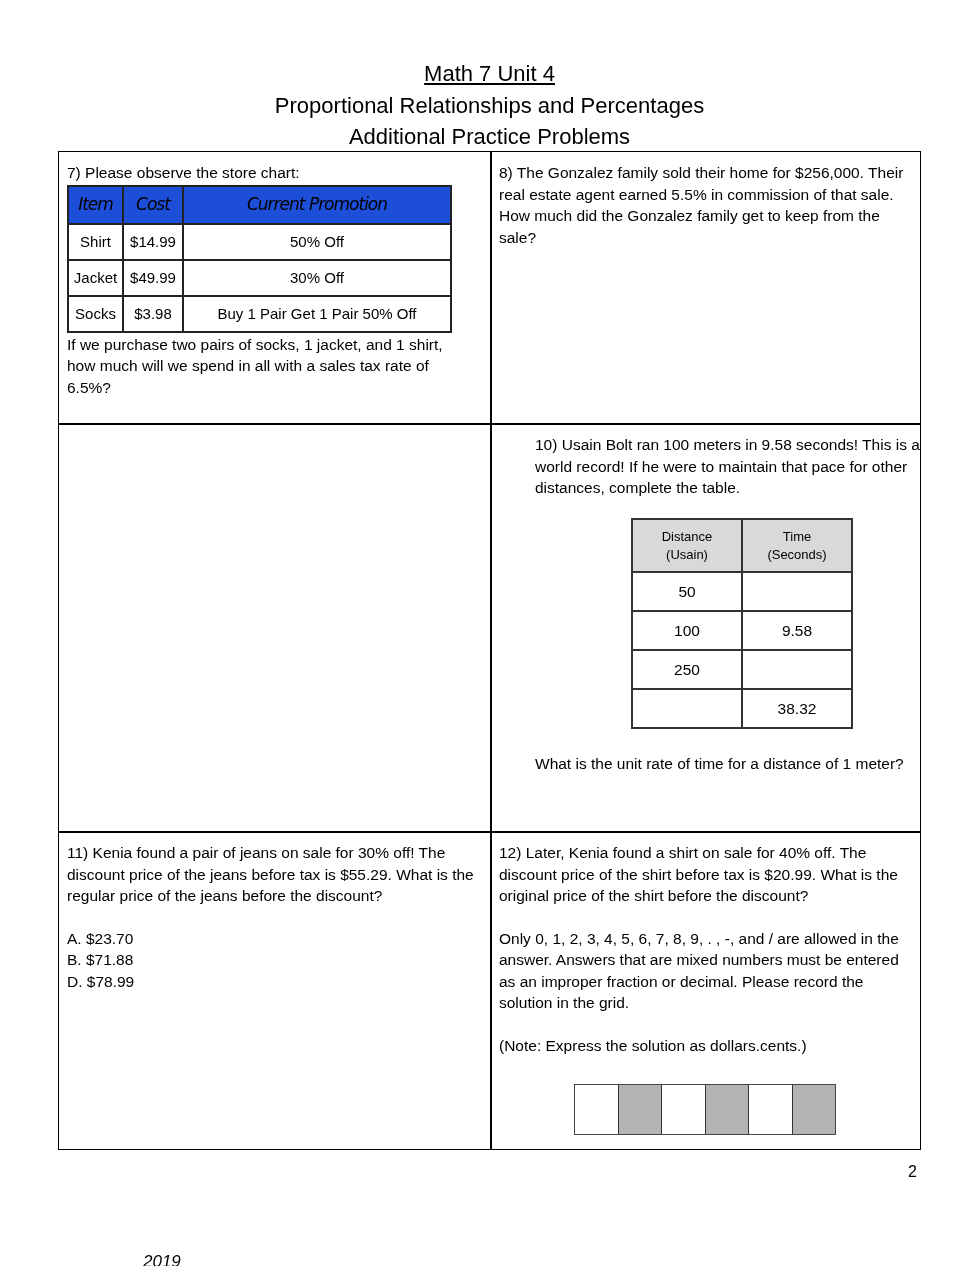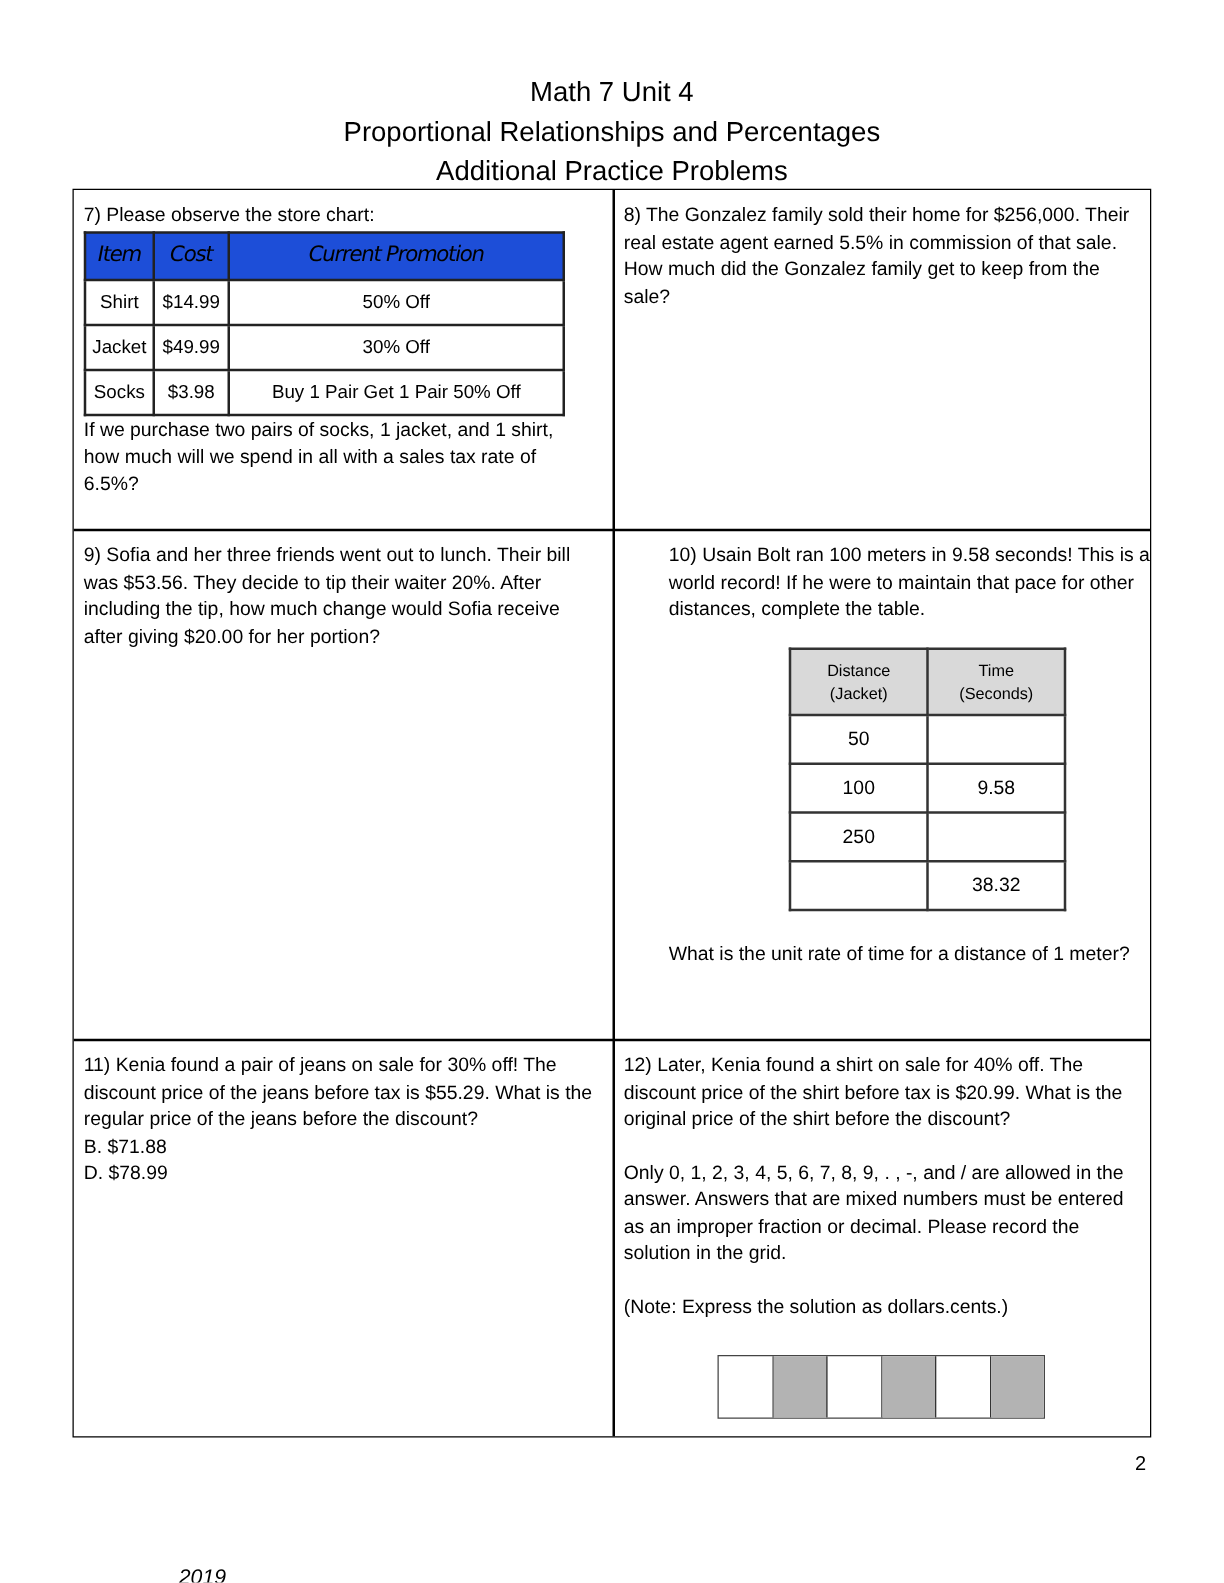--- a/index.html
+++ b/index.html
@@ -1,18 +1,18 @@
 <!DOCTYPE html>
 <html><head>
 <meta charset="utf-8">
 <style>
   html, body { margin:0; padding:0; background:#fff; }
   body { width:979px; height:1266px; position:relative; font-family:"Liberation Sans", sans-serif; color:#000; overflow:hidden; }
   .title { position:absolute; left:0; width:979px; text-align:center; font-size:22px; line-height:32px; }
-  .t1 { top:58px; }
+  .t1 { top:58px;text-decoration:underline; }
   .t2 { top:90px; }
   .t3 { top:121px; }
   .grid { position:absolute; left:58px; top:151px; width:863px; height:999px; border:1.5px solid #000; box-sizing:border-box; }
   .cell { position:absolute; box-sizing:border-box; padding:10px 8px 0 8px; font-size:15.5px; line-height:21.5px; }
   .vline { position:absolute; left:431px; top:0; width:1.5px; height:100%; background:#000; }
   .hline { position:absolute; left:0; width:100%; height:1.5px; background:#000; }
   .c1 { left:0; top:0; width:431px; height:272px; }
   .c2 { left:432px; top:0; width:430px; height:272px; }
   .c3 { left:0; top:272px; width:431px; height:408px; }
   .c4 { left:432px; top:272px; width:430px; height:408px;margin-left:36px; }
@@ -72,30 +72,27 @@
       </tr>
     </tbody>
       </table>
     <p style="margin-top:1px; width:400px">If we purchase two pairs of socks, 1 jacket, and 1 shirt, how much will we spend in all with a sales tax rate of 6.5%?</p>
   </div>
 
   <div class="cell c2">
     <p>8) The Gonzalez family sold their home for $256,000. Their real estate agent earned 5.5% in commission of that sale. How much did the Gonzalez family get to keep from the sale?</p>
   </div>
 
-  <div class="cell c3">
-    <p>9) Sofia and her three friends went out to lunch. Their bill was $53.56. They decide to tip their waiter 20%. After including the tip, how much change would Sofia receive after giving $20.00 for her portion?</p>
-  </div>
 
   <div class="cell c4">
     <p>10) Usain Bolt ran 100 meters in 9.58 seconds! This is a world record! If he were to maintain that pace for other distances, complete the table.</p>
     <table class="dist">
       <tbody>
           <tr>
-        <th><span>Distance</span><br><span>(Jacket)</span></th>
+        <th><span>Distance</span><br><span>(Usain)</span></th>
         <th><span>Time</span><br><span>(Seconds)</span></th>
       </tr>
       <tr>
         <td>50</td>
         <td></td>
       </tr>
       <tr>
         <td>100</td>
         <td>9.58</td>
       </tr>
@@ -107,20 +104,21 @@
         <td></td>
         <td>38.32</td>
       </tr>
     </tbody>
       </table>
     <p style="position:absolute; top:329px; left:8px">What is the unit rate of time for a distance of 1 meter?</p>
   </div>
 
   <div class="cell c5">
     <p>11) Kenia found a pair of jeans on sale for 30% off! The discount price of the jeans before tax is $55.29. What is the regular price of the jeans before the discount?</p>
+    <p style="margin-top:21px">A. $23.70</p>
     <p>B. $71.88</p>
     <p>D. $78.99</p>
   </div>
 
   <div class="cell c6">
     <p>12) Later, Kenia found a shirt on sale for 40% off. The discount price of the shirt before tax is $20.99. What is the original price of the shirt before the discount?</p>
     <p style="margin-top:21px">Only 0, 1, 2, 3, 4, 5, 6, 7, 8, 9, . , -, and / are allowed in the answer. Answers that are mixed numbers must be entered as an improper fraction or decimal. Please record the solution in the grid.</p>
     <p style="margin-top:21px">(Note: Express the solution as dollars.cents.)</p>
     <div class="answer-grid">
       <div class="box"></div>

